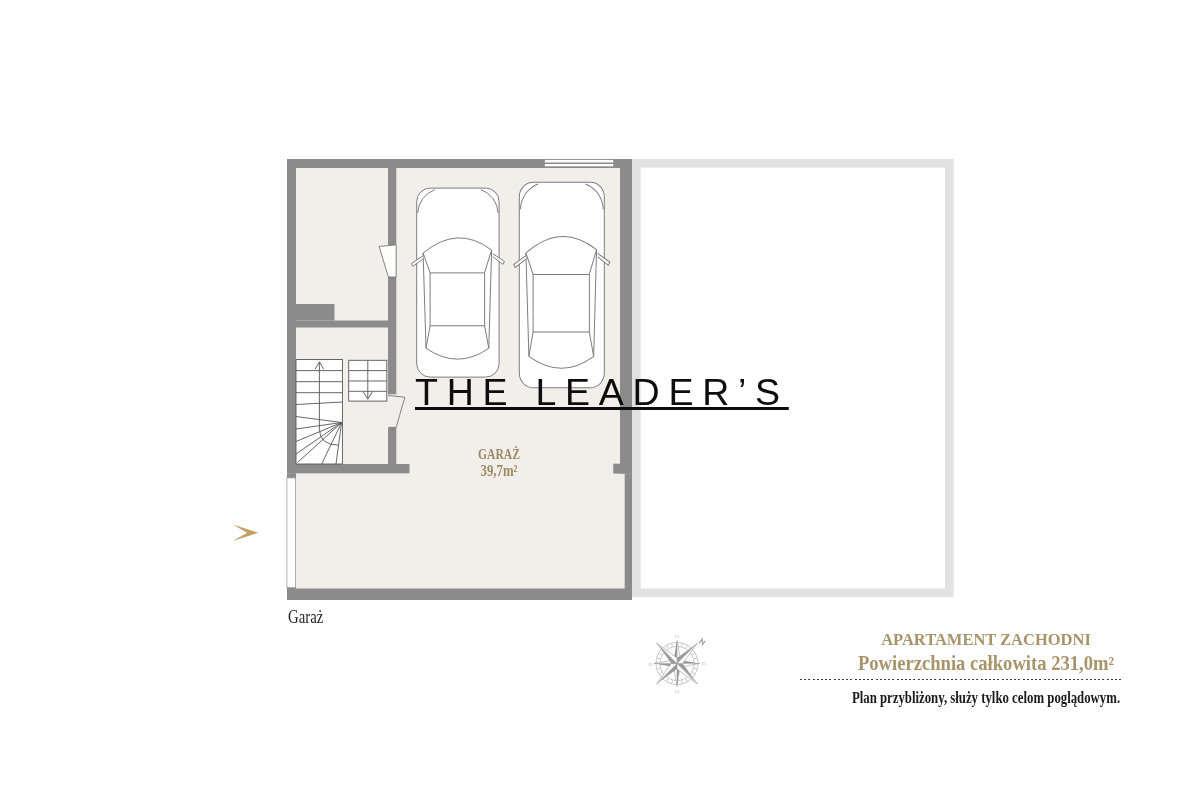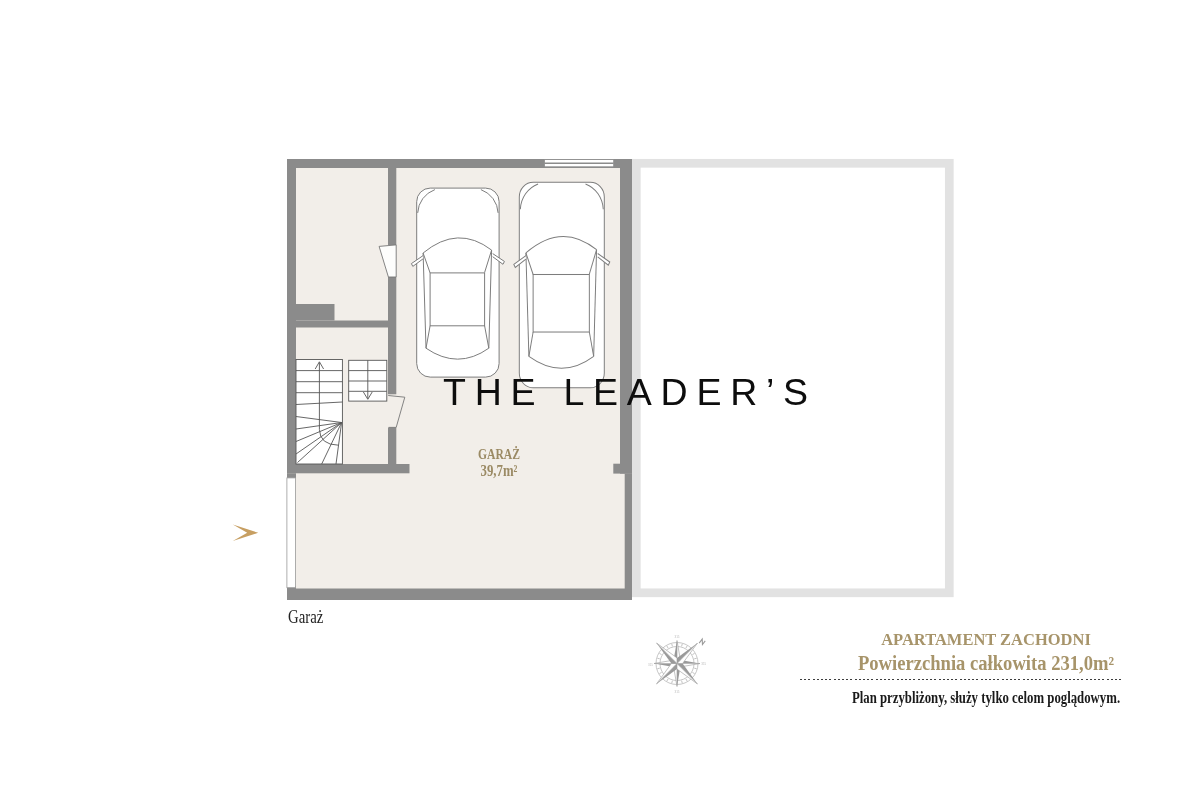--- a/index.html
+++ b/index.html
@@ -152,21 +152,21 @@
         <path d="M20.51,-20.51 L-0.00,-5.60 L0,0 Z" fill="#9a9a9a"></path>
         <path d="M20.51,-20.51 L5.60,-0.00 L0,0 Z" fill="#ffffff" stroke="#9a9a9a" stroke-width="0.6"></path>
         <path d="M-1.9,2.6 L-1.6,-2.4 L1.6,1.9 L1.9,-2.6" transform="translate(25.2,-21.5) rotate(34)" stroke="#999999" stroke-width="1.1" fill="none"></path>
         <text x="0" y="-25.8" fill="#bdbdbd" font-size="3" text-anchor="middle" font-family="Liberation Sans, sans-serif">315</text>
         <text x="-26.5" y="2.2" fill="#bdbdbd" font-size="3" text-anchor="middle" font-family="Liberation Sans, sans-serif">315</text>
         <text x="26.8" y="1.7" fill="#bdbdbd" font-size="3" text-anchor="middle" font-family="Liberation Sans, sans-serif">315</text>
         <text x="0" y="29" fill="#bdbdbd" font-size="3" text-anchor="middle" font-family="Liberation Sans, sans-serif">315</text>
       </g>
 </svg>
 
-<div class="txt" id="wm" style="left:443px;top:373.5px;font-family:'Liberation Sans',sans-serif;font-size:37.5px;line-height:1;letter-spacing:8.75px;color:#0d0d0d;">THE LEADER’S</div>
+<div class="txt" id="wm" style="left:415px;top:373.5px;font-family:'Liberation Sans',sans-serif;font-size:37.5px;line-height:1;letter-spacing:8.75px;color:#0d0d0d;text-decoration:underline;">THE LEADER’S</div>
 
 <div class="txt" style="left:399px;top:446.5px;width:200px;text-align:center;font-weight:bold;font-size:14px;color:#9b8a64;transform:scaleX(0.83);">GARAŻ</div>
 <div class="txt" style="left:399px;top:462px;width:200px;text-align:center;font-weight:bold;font-size:16px;color:#9b8a64;transform:scaleX(0.80);">39,7m²</div>
 
 <div class="txt" style="left:288px;top:606.5px;font-size:18.5px;color:#222;transform:scaleX(0.8);transform-origin:left top;">Garaż</div>
 
 <div class="txt" style="left:786px;top:630px;width:400px;text-align:center;font-weight:bold;font-size:17px;color:#a7946a;transform:scaleX(0.97);">APARTAMENT ZACHODNI</div>
 <div class="txt" style="left:786px;top:651.5px;width:400px;text-align:center;font-weight:bold;font-size:20px;color:#a7946a;transform:scaleX(0.93);">Powierzchnia całkowita 231,0m²</div>
 <div class="txt" style="left:800px;top:678.5px;width:321px;height:1.2px;background:repeating-linear-gradient(90deg,#3d3d3d 0 2px,transparent 2px 4.2px);"></div>
 <div class="txt" style="left:786px;top:688px;width:400px;text-align:center;font-weight:bold;font-size:16.5px;color:#1a1a1a;transform:scaleX(0.775);">Plan przybliżony, służy tylko celom poglądowym.</div>

